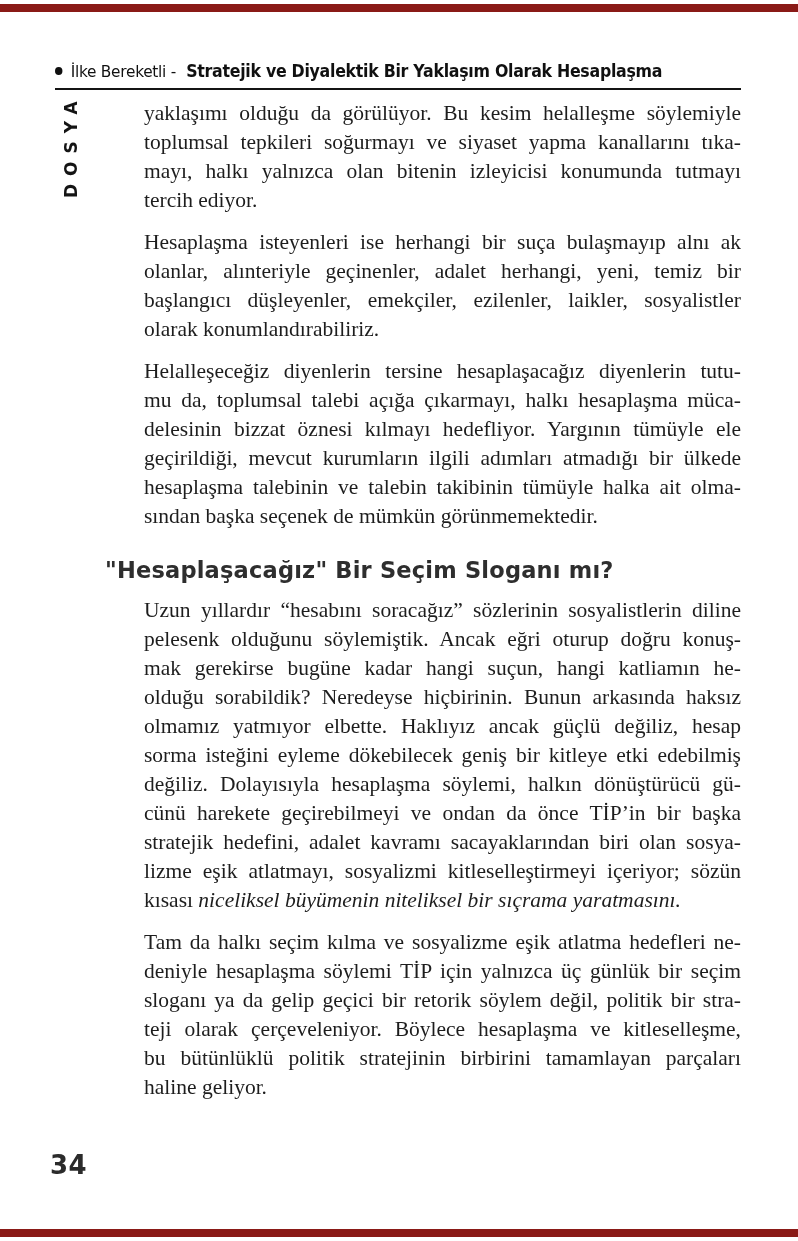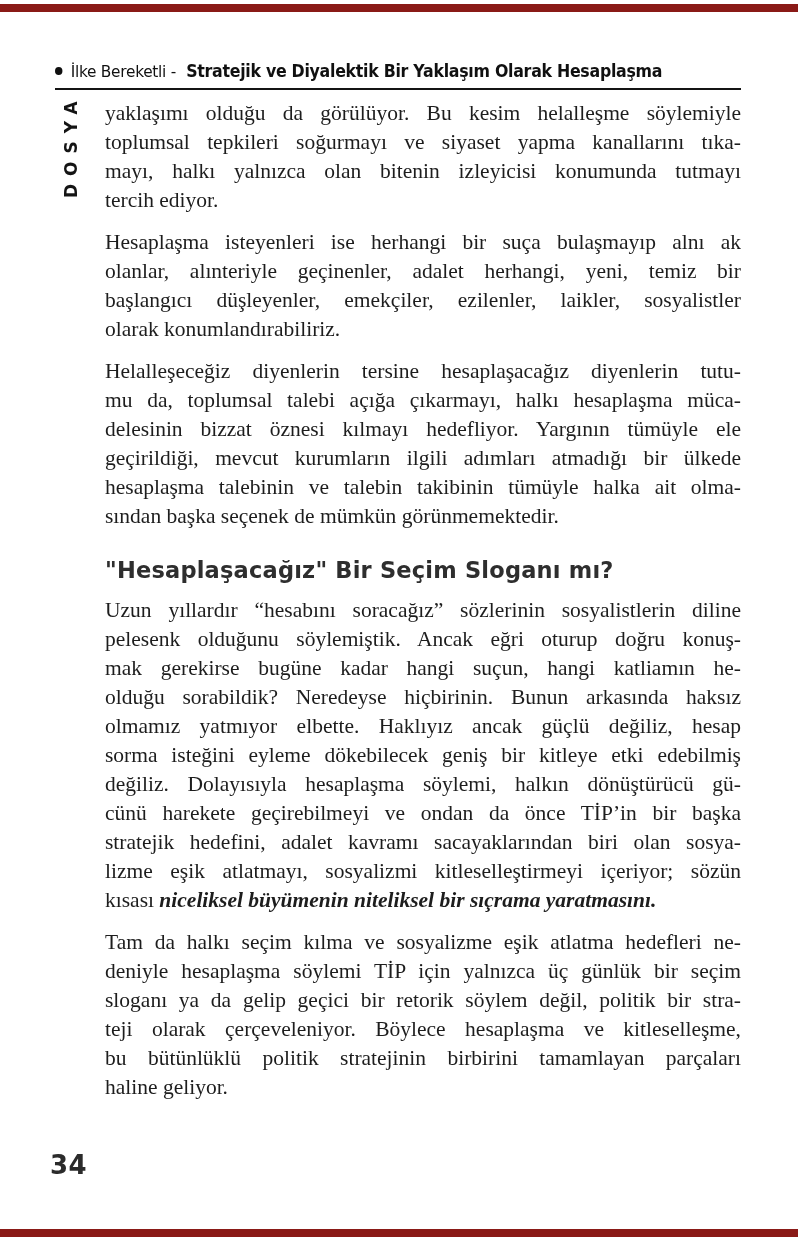--- a/index.html
+++ b/index.html
@@ -48,23 +48,24 @@
 
   .article {
     position: absolute; left: 105px; top: 99px; width: 636px;
     font-size: 21.5px; color: #1d1d1d;
   }
   .para { margin: 0 0 13px 0; }
   .line {
     height: 29px; line-height: 29px;
     text-align: justify; text-align-last: justify;
     white-space: normal;
+    margin-left: 39px;
   }
   .line.last { text-align-last: left; }
-  .line i { font-style: italic; font-weight: bold; }
+  .line i { font-style: italic; }
   .heading {
     font-family: "DejaVu Sans", sans-serif; font-weight: 700;
     font-size: 22.5px; color: #2e2e2e; letter-spacing: 0.2px;
     margin: 24px 0 11px 0; line-height: 30px;
   }
 
   .pagenum {
     position: absolute; left: 50px; top: 1150px;
     font-family: "DejaVu Sans", sans-serif; font-weight: 700;
     font-size: 26px; color: #2b2b2b; letter-spacing: 0.5px;

